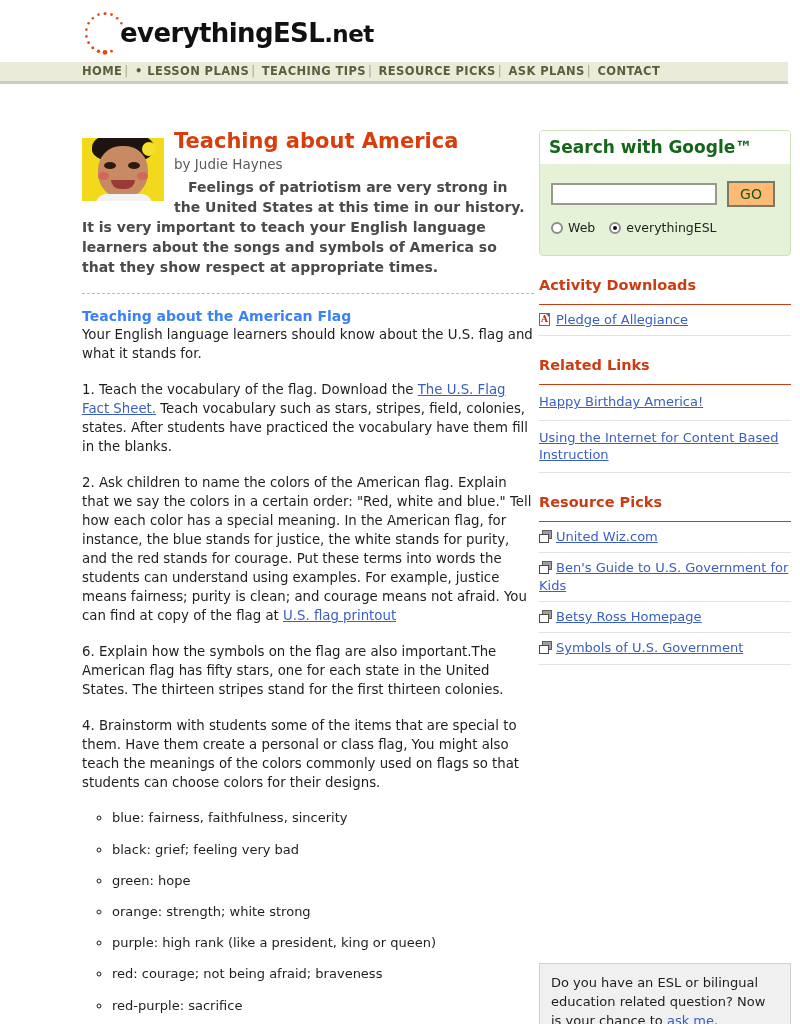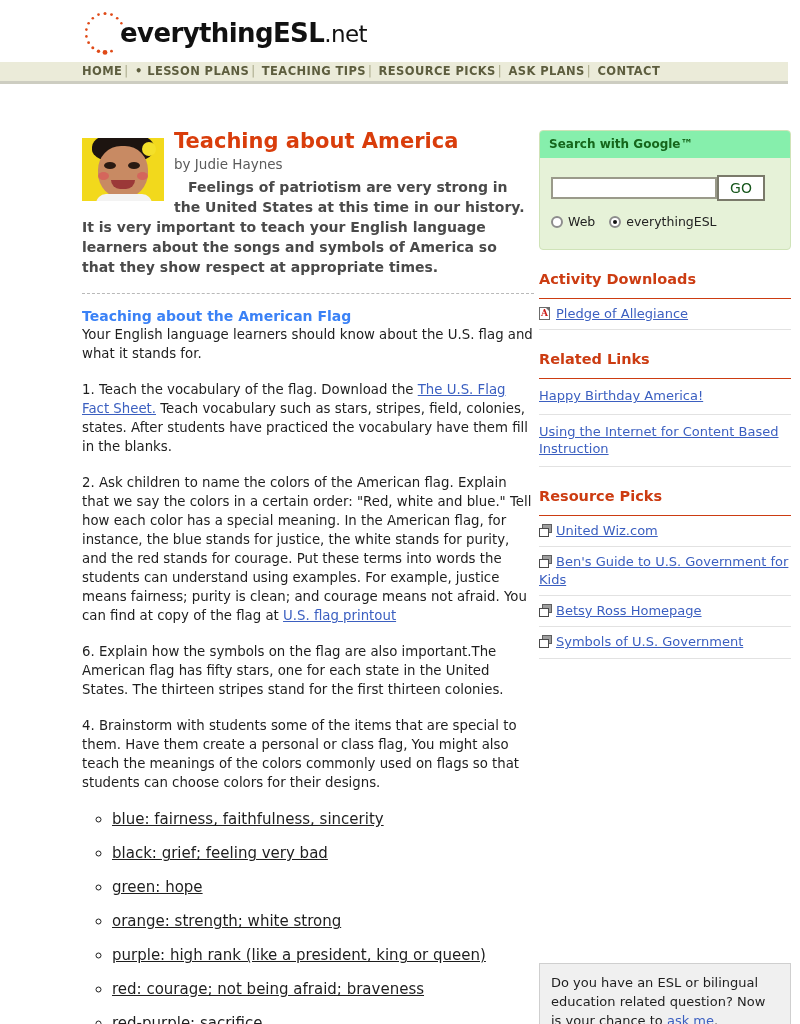--- a/index.html
+++ b/index.html
@@ -12,21 +12,21 @@
     color: #222222;
     overflow: hidden;
   }
 
   
   #header { position: relative; height: 62px; background: #ffffff; }
   #logo-wrap { position: absolute; left: 82px; top: 8px; height: 50px; display: flex; align-items: center; }
   #logo-mark { position: relative; width: 46px; height: 46px; flex: 0 0 46px; }
   #logo-text { font-family: "DejaVu Sans", "Liberation Sans", sans-serif; font-size: 26px; letter-spacing: -0.6px; margin-left: -8px; white-space: nowrap; }
   #logo-text .lt-bold { font-weight: bold; color: #111111; }
-  #logo-text .lt-net { font-weight: normal; color: #111111; font-size: 23px; }
+  #logo-text .lt-net { font-weight: bold; color: #111111; font-size: 23px; }
 
   
   #nav {
     height: 22px;
     background: #ebebd9;
     border-bottom: 3px solid #cdcdc1;
     position: relative;
     width: 788px;
   }
   #nav-inner {
@@ -84,44 +84,43 @@
   }
   p.body {
     margin: 0 0 17px 0; font-size: 13.3px; line-height: 1.43; color: #1e1e1e;
   }
   a.inline-link { color: #3b5fc0; text-decoration: underline; }
 
   ul#color-list {
     margin: 2px 0 0 0; padding-left: 30px; list-style: circle;
   }
   ul#color-list li {
-    font-size: 15px; line-height: 1.4; color: #1e1e1e;
+    font-size: 13px; line-height: 1.4; color: #1e1e1e;
     margin-bottom: 13px;
-    text-decoration: underline;
   }
 
   
   #search-box {
     width: 252px; border: 1px solid #cfe3b8; border-radius: 4px;
     overflow: hidden; background: #e6f2d8;
   }
   #search-head {
-    background: #86efac; color: #15661b; font-weight: bold;
-    font-size: 12px; padding: 6px 27px 7px 9px;
+    background: #ffffff; color: #15661b; font-weight: bold;
+    font-size: 17px; padding: 6px 27px 7px 9px;
   }
   #search-body { padding: 17px 11px 20px 11px; }
   #search-row { display: flex; align-items: center; }
   #search-input {
     width: 166px; height: 22px; border: 2px solid #9a9a8a;
     background: #ffffff; font-size: 12px; padding: 0 3px;
     font-family: "DejaVu Sans", "Liberation Sans", sans-serif;
   }
   #go-button {
-    width: 48px; height: 26px;
-    border: 2px solid #7a7a6a; background: #ffffff;
+    margin-left: 10px; width: 48px; height: 26px;
+    border: 2px solid #7a7a6a; background: #fdba74;
     color: #17571c; font-size: 14px; font-weight: normal;
     font-family: "DejaVu Sans", "Liberation Sans", sans-serif;
     cursor: pointer;
   }
   #radio-row { margin-top: 13px; display: flex; align-items: center; font-size: 12.5px; color: #222; }
   .radio-ctl {
     width: 12px; height: 12px; border: 2px solid #8d8d8d; border-radius: 50%;
     background: #ffffff; display: inline-block; position: relative; margin-right: 5px;
   }
   .radio-ctl.on::after {

